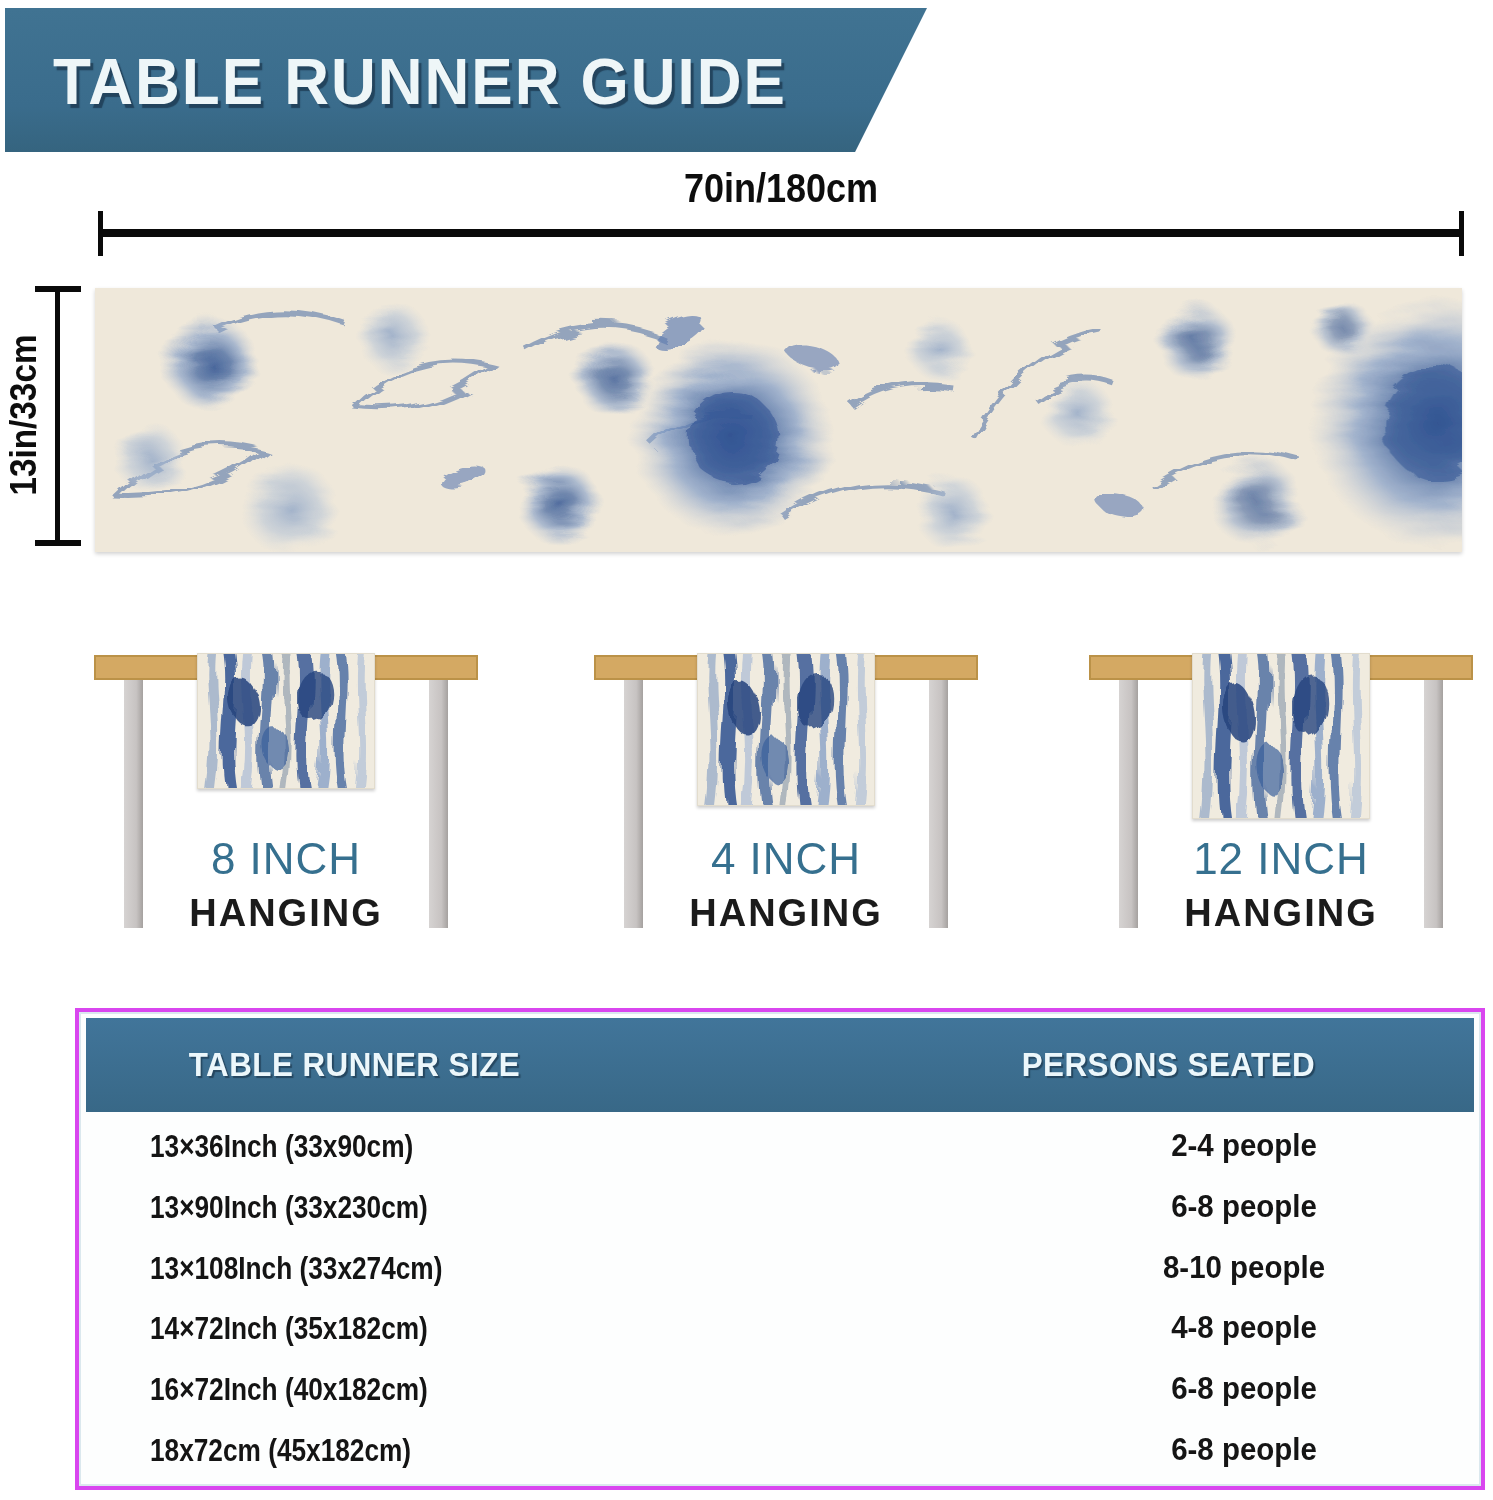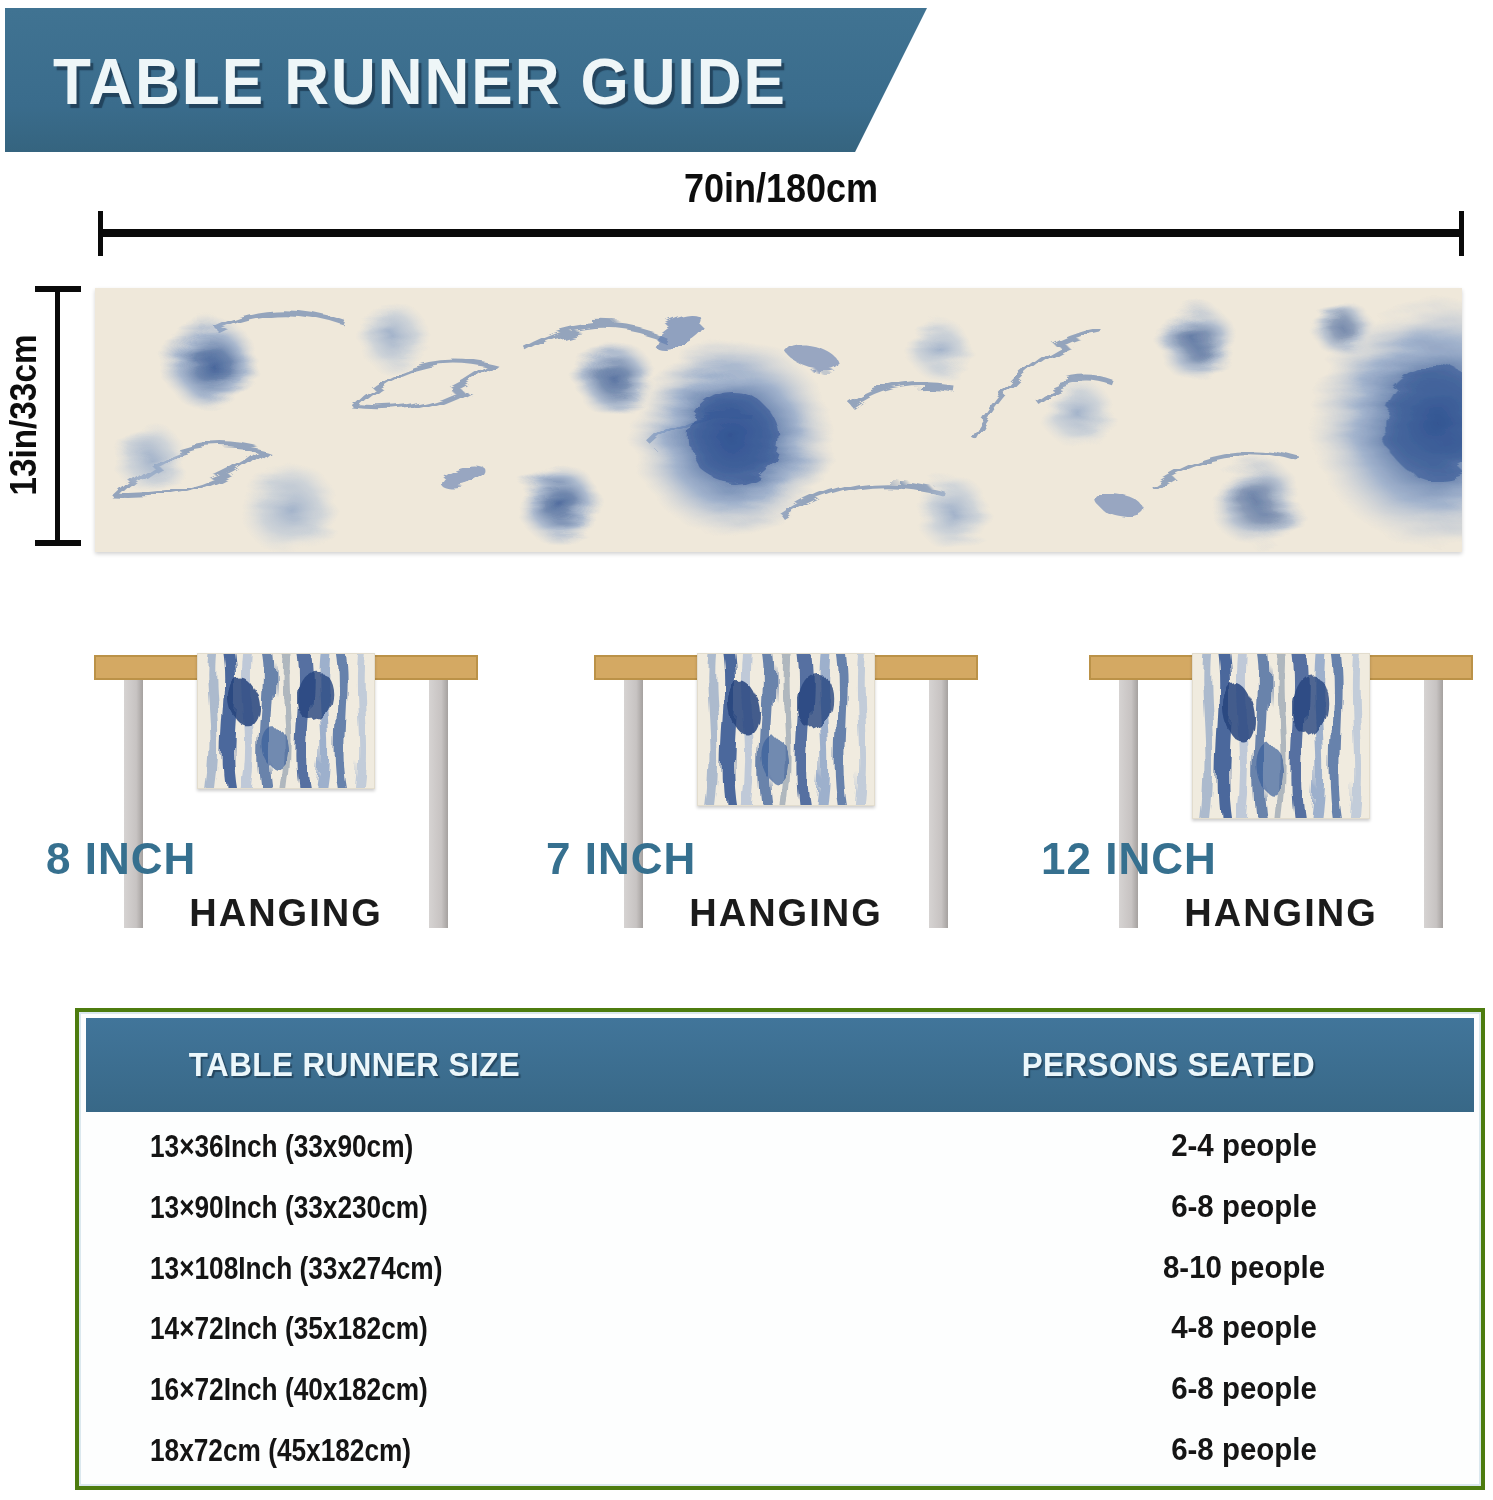--- a/index.html
+++ b/index.html
@@ -43,28 +43,28 @@
   .leg{position:absolute;top:70px;width:19px;height:248px;
           background:linear-gradient(90deg,#d6d3d2,#c7c3c2 65%,#a5a19f);}
   .leg.left{left:78px;} .leg.right{left:383px;}
   .tabletop{position:absolute;left:48px;top:45px;width:384px;height:25px;
           background:#d4a963;border:2px solid #bb9248;box-sizing:border-box;}
   .hang-runner{position:absolute;left:151px;top:43px;width:178px;
           background:#f0ebdf;border:1px solid #e2dccd;box-sizing:border-box;
           box-shadow:0 2px 3px rgba(0,0,0,.2);}
   .hang-runner svg{display:block;width:100%;height:100%;}
   .h-135{height:136px;} .h-152{height:153px;} .h-165{height:166px;}
-  .fig-label-size{position:absolute;left:0;top:224px;width:100%;text-align:left;
-          font-size:44px;font-weight:bold;color:#36708f;letter-spacing:1px;}
+  .fig-label-size{position:absolute;left:0;top:224px;width:100%;text-align:center;
+          font-size:44px;font-weight:normal;color:#36708f;letter-spacing:1px;}
   .fig-label-sub{position:absolute;left:0;top:282px;width:100%;text-align:center;
           font-size:38px;font-weight:bold;color:#1b1b1b;letter-spacing:2px;}
 
   
   .size-table{position:absolute;left:75px;top:1008px;width:1410px;height:482px;
-          border:4px solid #4d7c0f;background:#fdfefe;box-sizing:border-box;
+          border:4px solid #d946ef;background:#fdfefe;box-sizing:border-box;
           box-shadow:inset 0 0 0 2px #dbe8ee;}
   .st-header{position:absolute;left:7px;right:7px;top:6px;height:94px;
           background:linear-gradient(180deg,#41759a,#386887);
           display:flex;align-items:center;}
   .st-header .h-size{flex:1 1 auto;padding-left:94px;text-align:left;}
   .st-header .h-persons{flex:0 0 460px;text-align:left;}
   .st-header span{font-size:33px;font-weight:bold;color:#ecf7fb;letter-spacing:.5px;
           text-shadow:2px 2px 1px rgba(8,25,40,.45);display:inline-block;transform:scaleX(.95);}
   .st-rows{position:absolute;left:7px;right:7px;top:108px;bottom:6px;
           display:flex;flex-direction:column;justify-content:space-between;padding:4px 0 8px;}
@@ -194,21 +194,21 @@
 
   <div class="figure fig-2">
     <div class="leg left"></div>
     <div class="leg right"></div>
     <div class="tabletop"></div>
     <div class="hang-runner h-152">
       <svg viewBox="0 0 180 170" preserveAspectRatio="none">
           <use href="#ikat"></use>
         </svg>
     </div>
-    <div class="fig-label-size">7 INCH</div>
+    <div class="fig-label-size">4 INCH</div>
     <div class="fig-label-sub">HANGING</div>
   </div>
 
   <div class="figure fig-3">
     <div class="leg left"></div>
     <div class="leg right"></div>
     <div class="tabletop"></div>
     <div class="hang-runner h-165">
       <svg viewBox="0 0 180 170" preserveAspectRatio="none">
           <use href="#ikat"></use>

